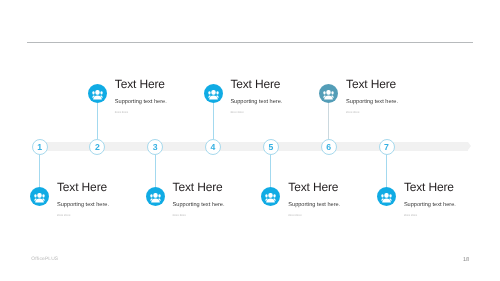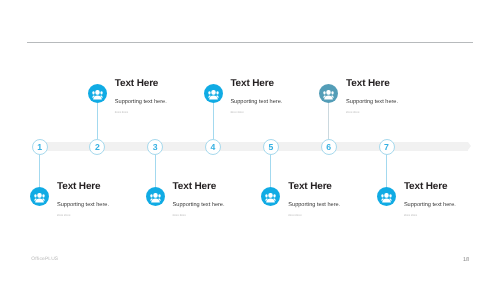--- a/index.html
+++ b/index.html
@@ -19,21 +19,21 @@
         border:1px solid #a6d9ed;box-sizing:border-box;
         display:flex;align-items:center;justify-content:center;
         font-size:8.7px;font-weight:700;line-height:1;color:#33b0e2;}
 
   .conn{position:absolute;width:1px;background:#a3d9ef;}
 
   .icon{position:absolute;width:19px;height:19px;border-radius:50%;background:#10abe4;}
   .icon svg{display:block;width:19px;height:19px;}
 
   .block{position:absolute;}
-  .t1{font-size:10px;font-weight:700;color:#231f20;letter-spacing:-0.15px;line-height:10px;
+  .t1{font-size:12px;font-weight:400;color:#231f20;letter-spacing:-0.15px;line-height:10px;
       white-space:nowrap;}
   .t2{font-size:5.6px;color:#3a3a3a;line-height:8px;margin-top:9px;white-space:nowrap;}
   .t3{font-size:2.6px;color:#b6b6b6;line-height:5px;margin-top:3.6px;letter-spacing:0px;
       white-space:nowrap;}
 
   .footer-left{position:absolute;left:31.3px;top:256.6px;font-size:4.9px;color:#b9b9b9;
                letter-spacing:0.15px;line-height:5px;}
   .footer-right{position:absolute;left:463px;top:256.5px;font-size:5.6px;color:#8c8c8c;
                 line-height:6px;}
 </style>

